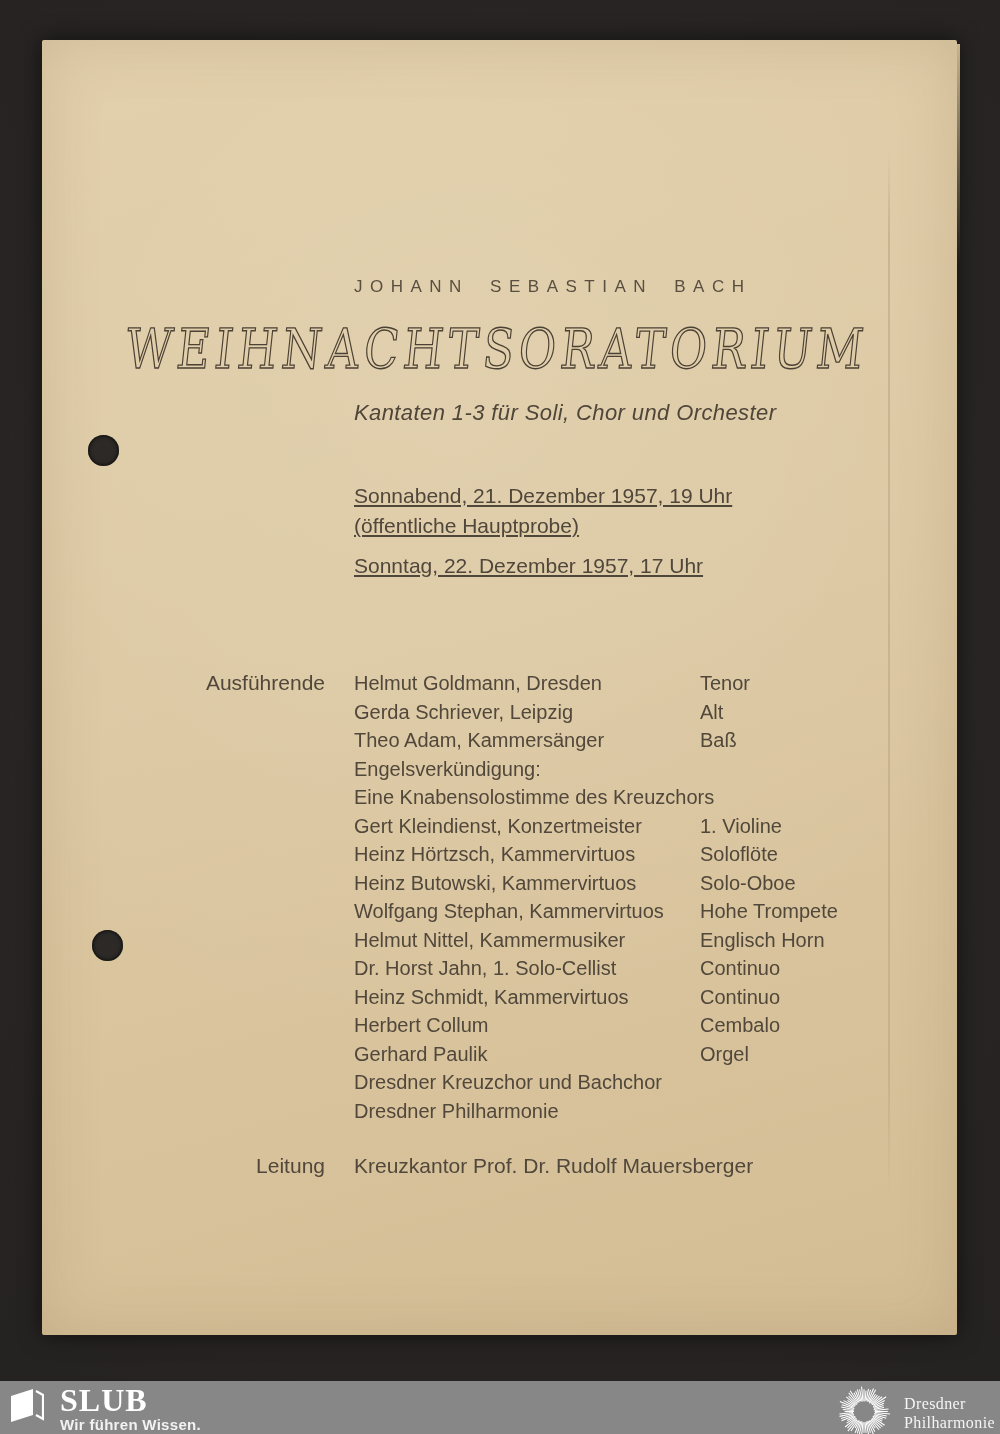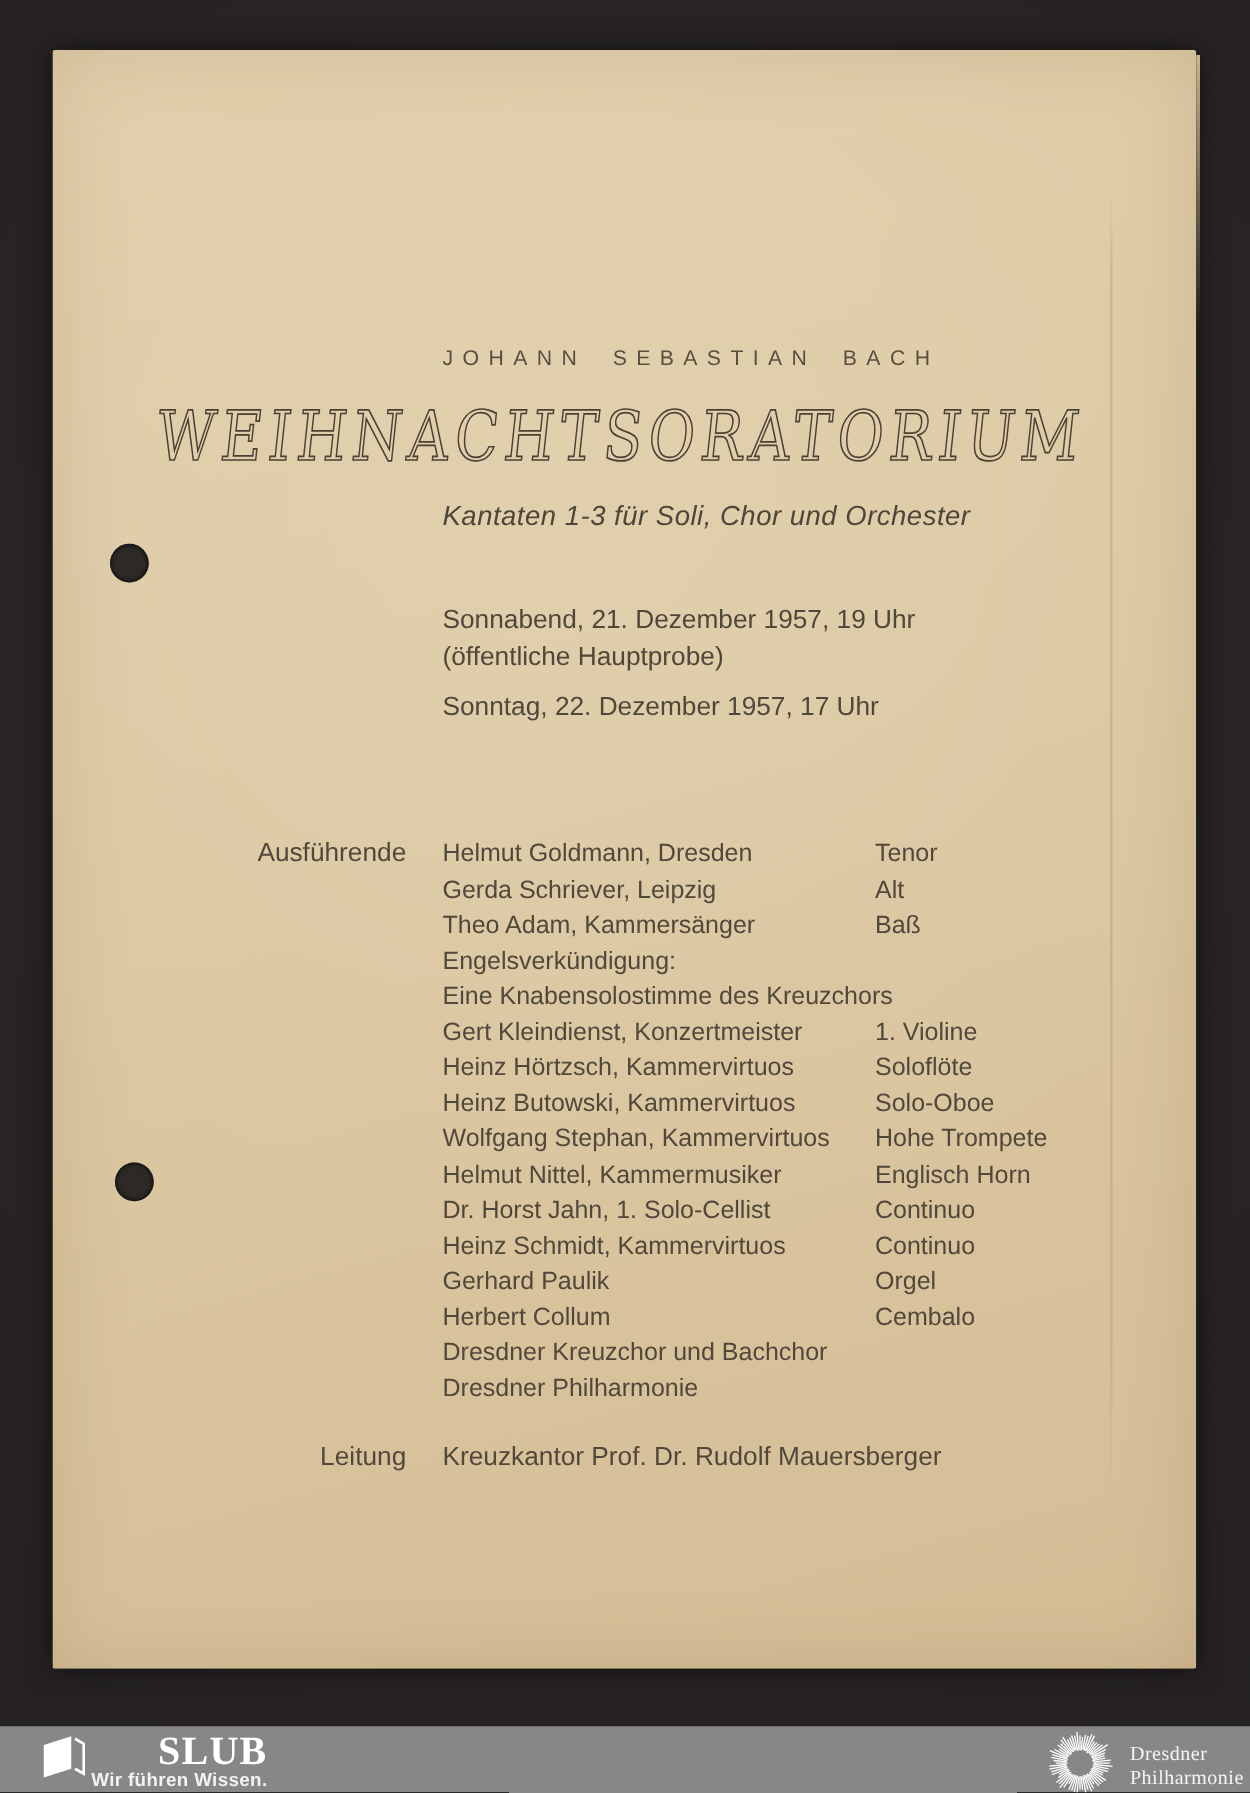--- a/index.html
+++ b/index.html
@@ -38,36 +38,36 @@
   .title-wrap { position:absolute; left:80px; top:270px; }
   .title-wrap text {
     font-family:"DejaVu Serif", serif;
     font-size:55px; letter-spacing:6px;
     fill:none; stroke:#4b4134; stroke-width:1.4px;
   }
   .subtitle {
     position:absolute; left:312px; top:360px; white-space:nowrap;
     font-style:italic; font-size:22px; letter-spacing:0.4px; color:#4f463a;
   }
-  .dates { position:absolute; left:312px; top:441px; font-size:21px; line-height:30px; color:#50473b; }
+  .dates { position:absolute; left:312px; top:441px; font-size:21px; line-height:30px; color:#50473b;text-decoration:underline; }
   .dates .date2 { margin-top:10px; }
   .exec-label, .leitung-label {
     position:absolute; left:98px; width:185px; text-align:right;
     font-size:21px; color:#51483b; white-space:nowrap;
   }
   .exec-label { top:631px; }
   .rows { position:absolute; left:312px; top:629px; width:560px; }
   .prow { display:flex; line-height:28.5px; font-size:20px; color:#51483b; }
   .prow .name { width:346px; white-space:nowrap; }
   .prow .role { flex:1; white-space:nowrap; }
   .leitung-label { top:1114px; }
   .leitung-value { position:absolute; left:312px; top:1114px; font-size:21px; color:#51483b; white-space:nowrap; }
   
   .footer { position:absolute; left:0; bottom:0; width:1000px; height:53px; background:#878787; }
-  .slub { position:absolute; left:34px; top:4px; display:flex; gap:5px;text-align:right; }
+  .slub { position:absolute; left:10px; top:4px; display:flex; gap:16px; }
   .slub-icon { margin-top:3px; }
   .slub-name {
     font-family:"Liberation Serif", serif; font-weight:bold;
     font-size:32px; line-height:30px; color:#ffffff; letter-spacing:1px;
   }
   .slub-tagline { font-size:15px; font-weight:bold; color:#f2f2f2; margin-top:1px; letter-spacing:0.3px; }
   .phil { position:absolute; left:836px; top:0; display:flex; align-items:center; gap:11px; height:64px; }
   .phil-text {
     font-family:"Liberation Serif", serif; font-size:16px; line-height:19px;
     color:#f5f5f5; letter-spacing:0.4px;
@@ -145,26 +145,26 @@
         </div>
       <div class="prow">
           <span class="name">Dr. Horst Jahn, 1. Solo-Cellist</span>
           <span class="role">Continuo</span>
         </div>
       <div class="prow">
           <span class="name">Heinz Schmidt, Kammervirtuos</span>
           <span class="role">Continuo</span>
         </div>
       <div class="prow">
+          <span class="name">Herbert Collum</span>
+          <span class="role">Cembalo</span>
+        </div>
+      <div class="prow">
           <span class="name">Gerhard Paulik</span>
           <span class="role">Orgel</span>
-        </div>
-      <div class="prow">
-          <span class="name">Herbert Collum</span>
-          <span class="role">Cembalo</span>
         </div>
       <div class="prow">
           <span class="name">Dresdner Kreuzchor und Bachchor</span>
           <span class="role"></span>
         </div>
       <div class="prow">
           <span class="name">Dresdner Philharmonie</span>
           <span class="role"></span>
         </div>
     </div>

